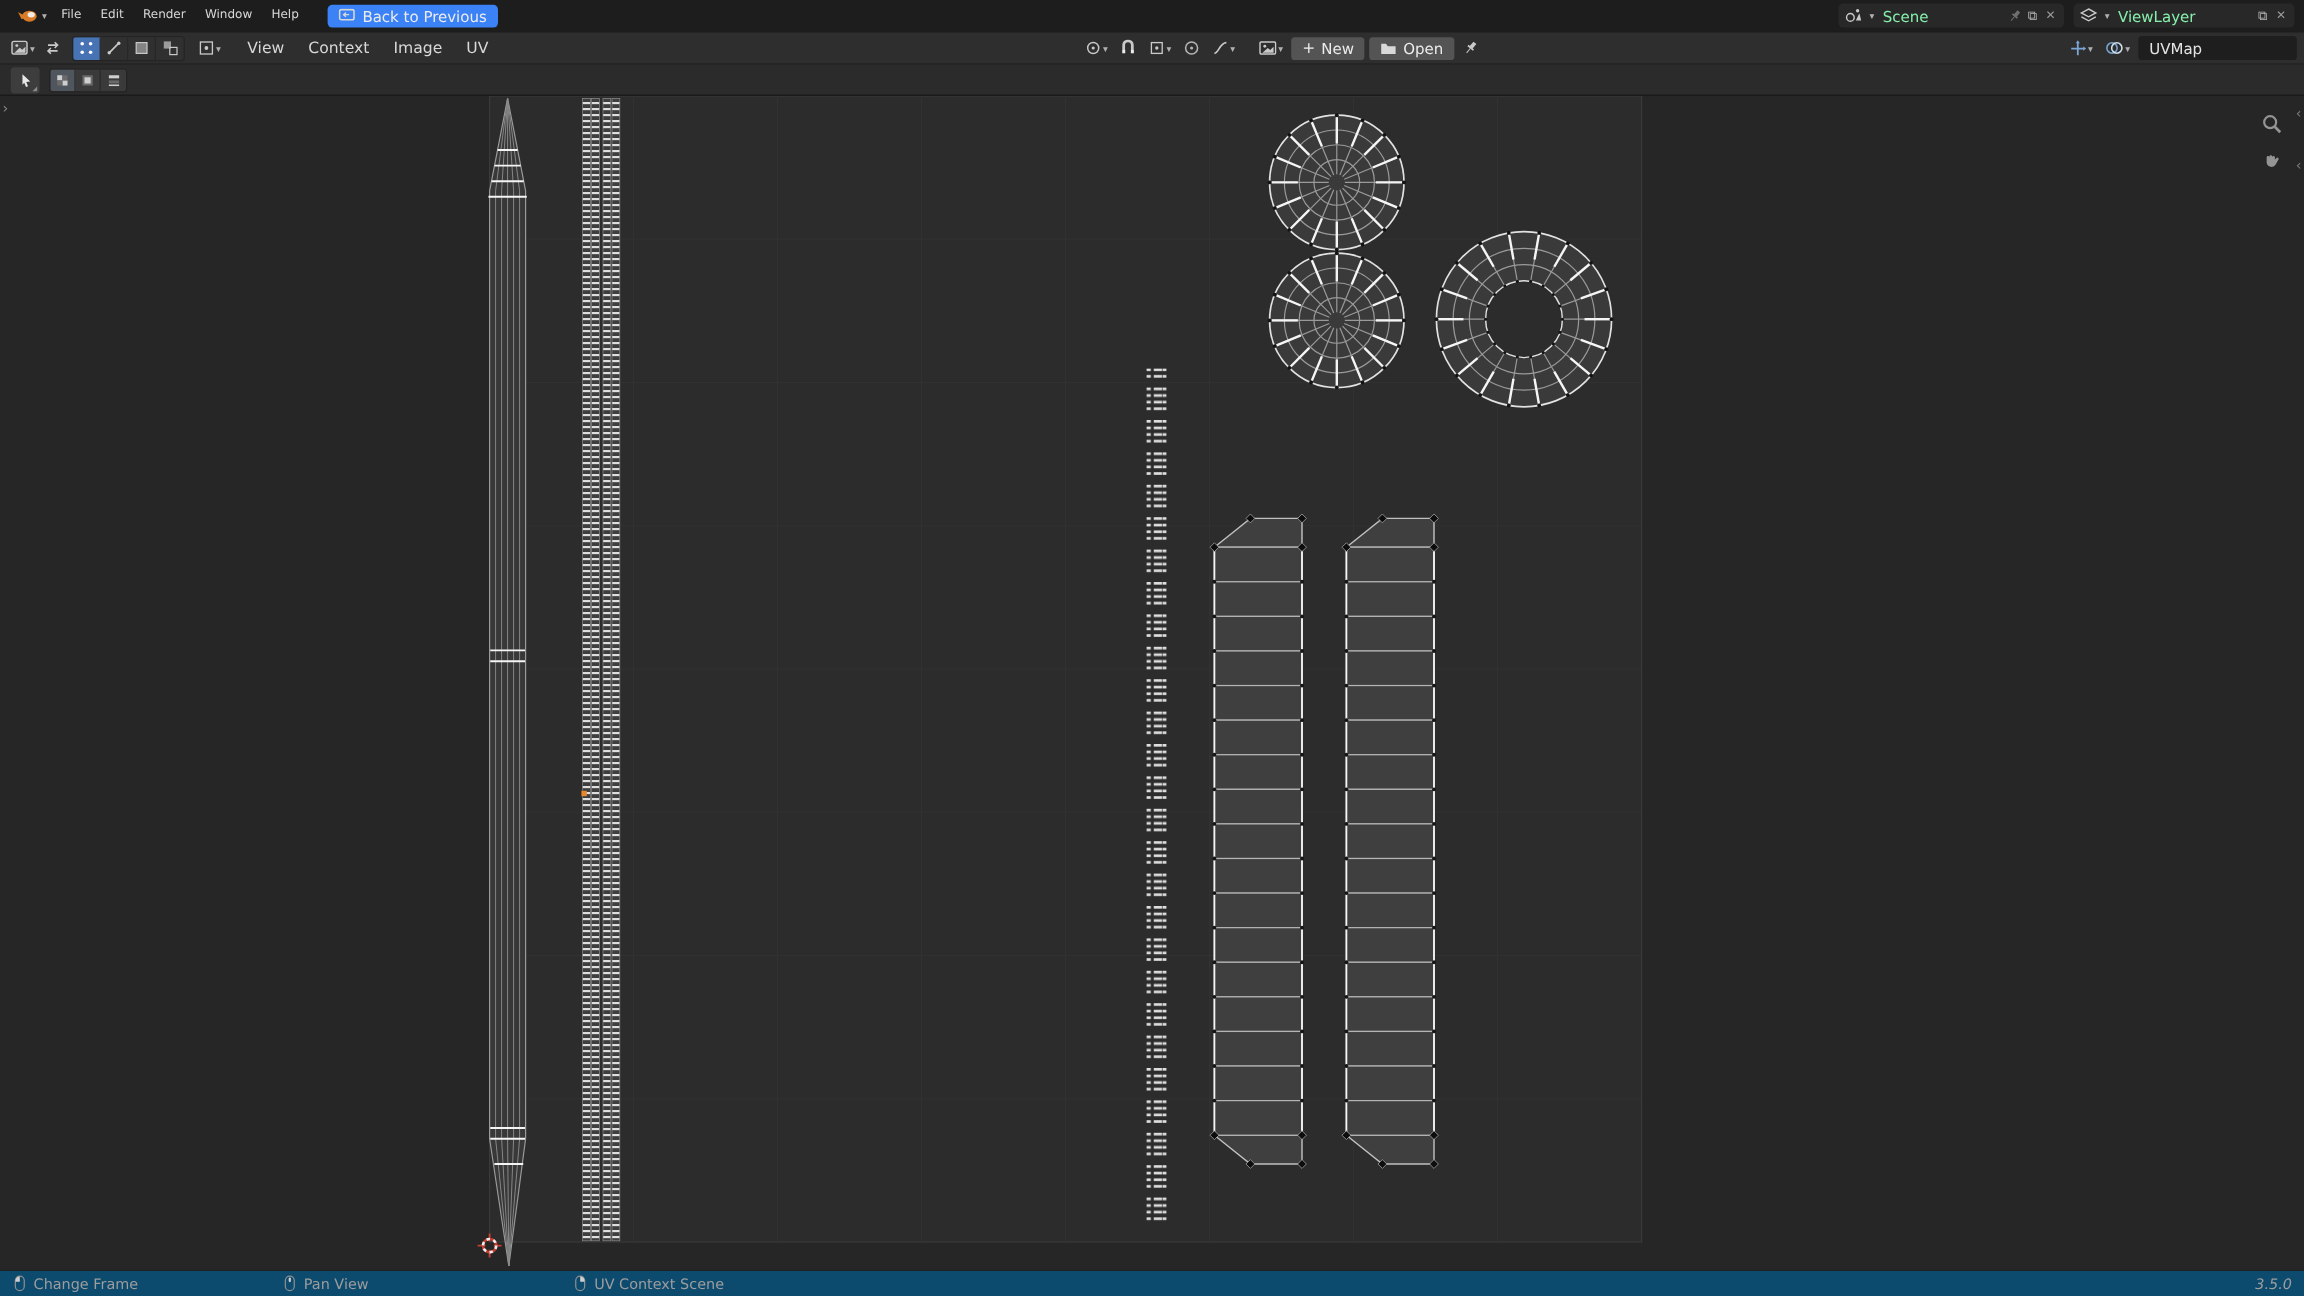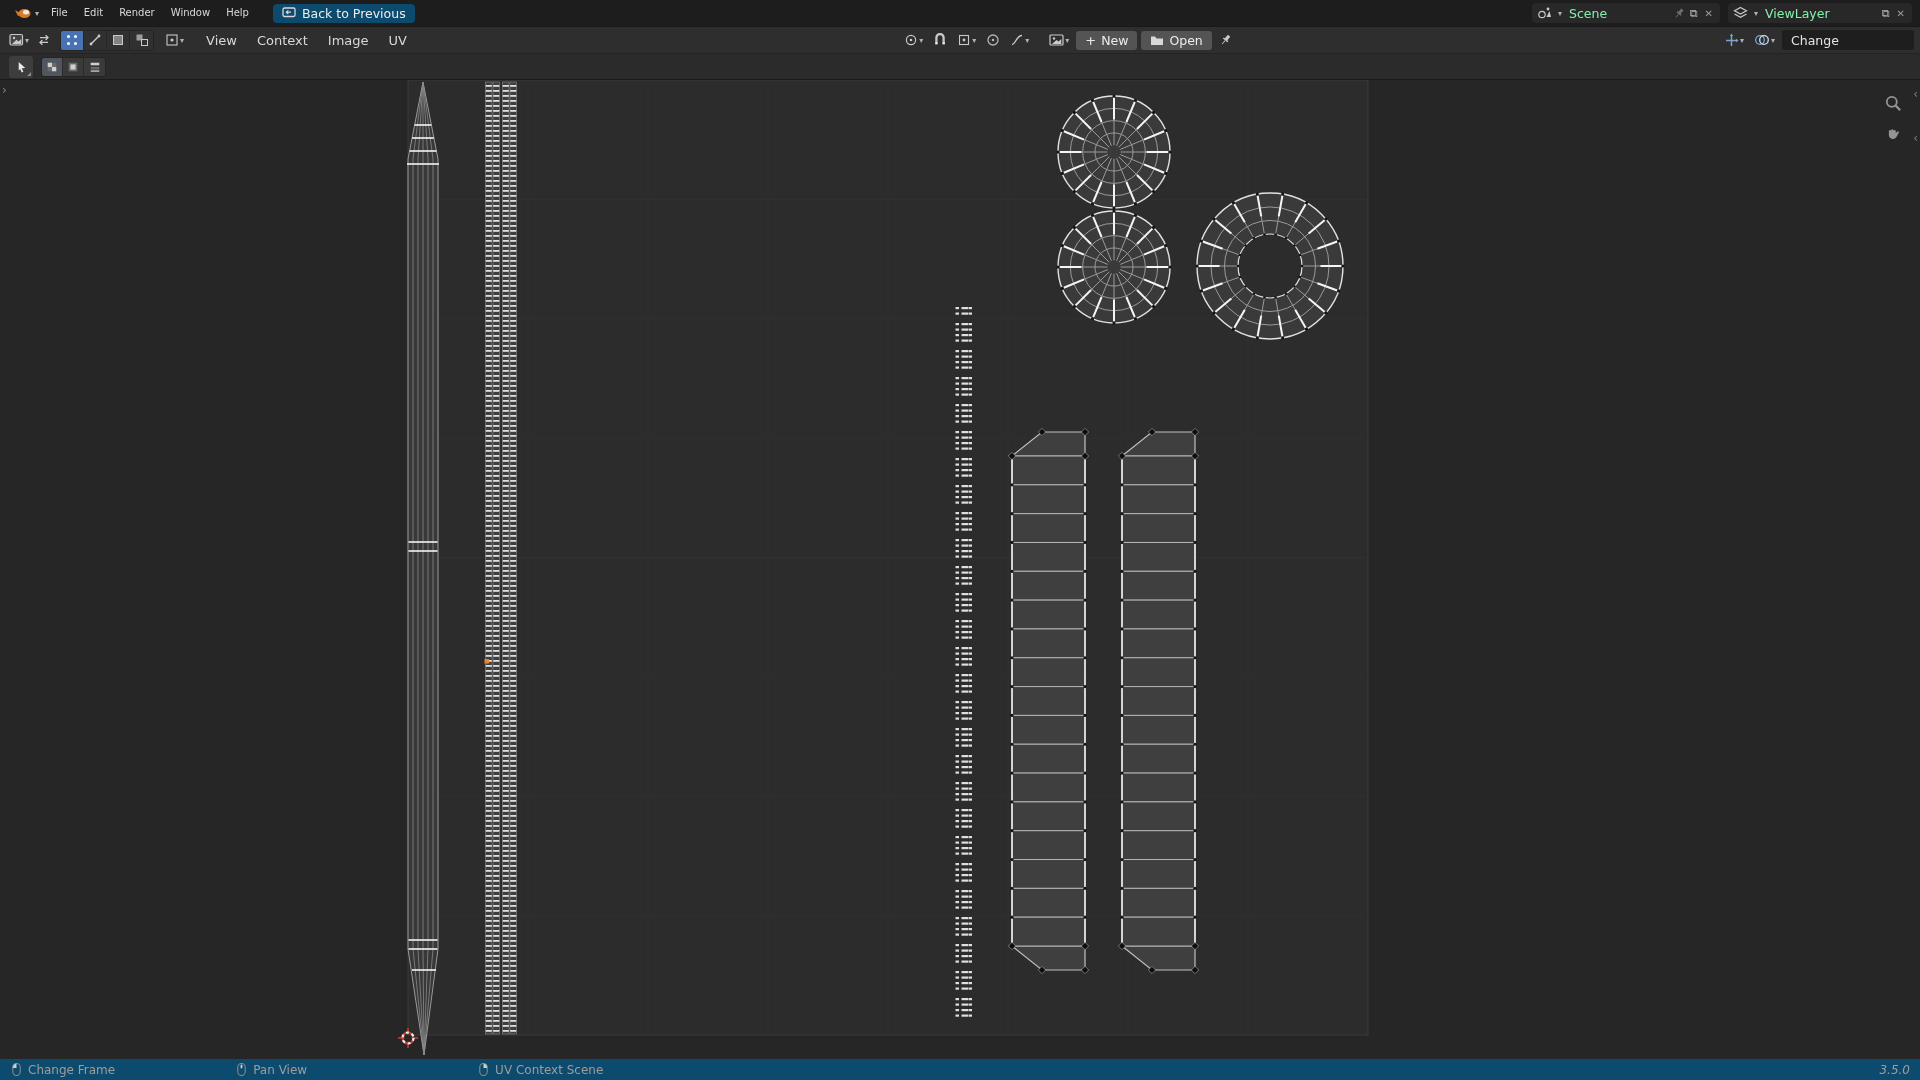--- a/index.html
+++ b/index.html
@@ -3,21 +3,21 @@
 <meta charset="utf-8">
 <style>
   *{margin:0;padding:0;box-sizing:border-box;}
   html,body{width:1920px;height:1080px;overflow:hidden;}
   body{background:#1d1d1d;font-family:"DejaVu Sans",sans-serif;color:#d4d4d4;font-size:13px;}
 
   
   .topbar{height:26px;display:flex;align-items:center;background:#1d1d1d;padding:0 8px;}
   .logo{display:flex;align-items:center;gap:2px;padding:0 4px;}
   .menu-item{padding:0 8px;color:#d8d8d8;font-size:10px;line-height:26px;cursor:default;}
-  .back-btn{margin-left:16px;background:#0c4a6e;border-radius:4px;height:19px;display:flex;align-items:center;gap:6px;padding:0 9px;color:#ececec;font-size:12.5px;}
+  .back-btn{margin-left:16px;background:#3b82f6;border-radius:4px;height:19px;display:flex;align-items:center;gap:6px;padding:0 9px;color:#ececec;font-size:12.5px;}
   .tb-right{margin-left:auto;display:flex;align-items:center;gap:8px;}
   .widget{display:flex;align-items:center;background:#282828;border-radius:4px;height:20px;padding:0 5px;gap:5px;}
   .widget .wtext{font-size:12.5px;color:#86efac;padding:0 2px;flex:1;}
   .dimicon{opacity:.45;}
   .close-x{color:#9a9a9a;font-size:10px;padding:0 2px;}
   .dup{color:#b5b5b5;font-size:11px;}
 
   
   .editor-header{height:27px;background:#2e2e2e;display:flex;align-items:center;padding:0 6px;border-top:1px solid #191919;}
   .hgroup{display:flex;align-items:center;gap:2px;}
@@ -247,21 +247,21 @@
       <span class="chev">▾</span>
     </span>
     <span class="icon-btn">
       <svg width="16" height="14" viewBox="0 0 16 14">
         <circle cx="6" cy="7" r="4.3" fill="none" stroke="#7aa5d4" stroke-width="1.3"></circle>
         <circle cx="10" cy="7" r="4.3" fill="none" stroke="#cfe0f0" stroke-width="1.3"></circle>
       </svg>
       <span class="chev">▾</span>
     </span>
     <span class="field">
-      <span>Change</span>
+      <span>UVMap</span>
     </span>
   </span>
 </div>
 
 <div class="tool-header">
   <span class="tool-btn">
     <svg width="13" height="14" viewBox="0 0 14 14">
       <path d="M4,1.5 L11,8 L7.4,8.4 L9,12.2 L7.2,13 L5.6,9.2 L4,10.8 Z" fill="#e8e8e8"></path>
     </svg>
   </span>

